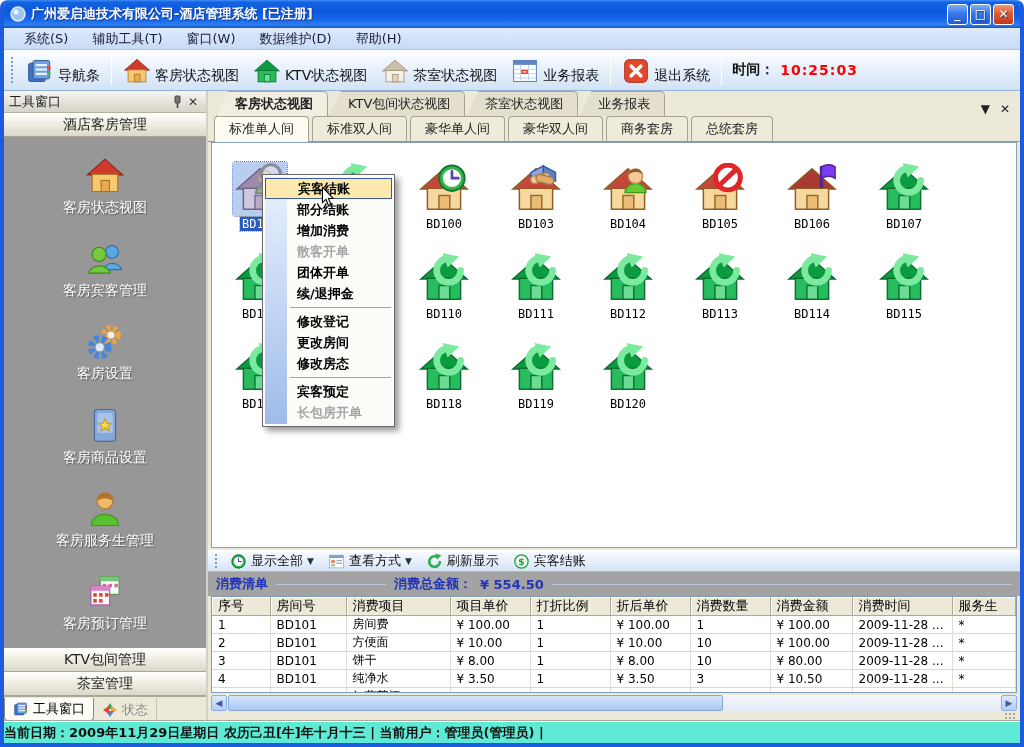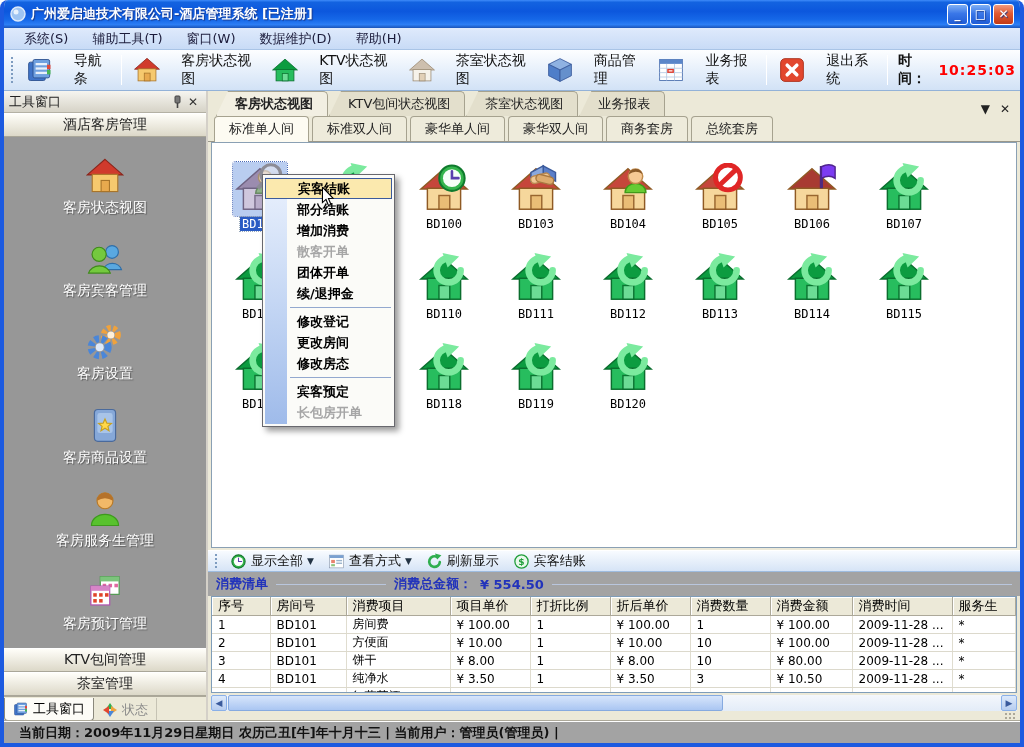--- a/index.html
+++ b/index.html
@@ -23,21 +23,21 @@
   .wbtn.close{background:linear-gradient(180deg,#f09a7e 0%,#e05a31 45%,#c23a16 100%);}
   
   .menubar{height:22px;flex:0 0 22px;background:linear-gradient(180deg,#dfeafc,#c8dbf6);display:flex;align-items:center;
     padding-left:8px;border-bottom:1px solid #a9c4e6;color:#1b1b3a;}
   .menu-item{padding:0 12px;height:100%;display:flex;align-items:center;cursor:default;}
   
   .toolbar{height:41px;flex:0 0 41px;background:linear-gradient(180deg,#fdfeff 0%,#e7f0fb 50%,#d2e2f6 100%);
     border-bottom:1px solid #93b2d8;display:flex;align-items:center;padding:0 4px;}
   .grip{width:5px;height:28px;margin:0 4px 0 2px;
     background-image:radial-gradient(circle,#7e9cc0 1px,transparent 1.3px);background-size:4px 4px;}
-  .tbtn{display:flex;align-items:center;gap:20px;padding:2px 7px;height:34px;border-radius:3px;font-size:14px;color:#111;}
+  .tbtn{display:flex;align-items:flex-end;gap:4px;padding:2px 7px;height:34px;border-radius:3px;font-size:14px;color:#111;}
   .tbtn .ticon{width:28px;height:28px;flex:0 0 28px;}
   .tsep{width:1px;height:30px;background:#9db8da;border-right:1px solid #fff;margin:0 4px;}
   .time-box{display:flex;align-items:center;gap:6px;padding-left:6px;font-size:14px;}
   .time-label{font-weight:bold;color:#111;}
   .time-value{font-weight:bold;color:#f00;font-size:14px;letter-spacing:1px;}
   
   .bodyrow{flex:1;display:flex;min-height:0;}
   
   .sidebar{width:204px;flex:0 0 204px;display:flex;flex-direction:column;background:#979797;border-right:2px solid #d4d0c8;}
   .sb-header{height:22px;flex:0 0 22px;background:linear-gradient(180deg,#f6f5f0,#d6d3c7);display:flex;align-items:center;
@@ -103,22 +103,22 @@
   
   .hscroll{height:16px;flex:0 0 16px;margin:2px 3px 0;display:flex;align-items:stretch;background:#f2f6fd;}
   .sb-btn{width:16px;flex:0 0 16px;display:flex;align-items:center;justify-content:center;font-size:9px;color:#3a5a9c;
     background:linear-gradient(180deg,#dce9fb,#b7cdf0);border:1px solid #8ab0e8;border-radius:2px;}
   .track{flex:1;position:relative;background:linear-gradient(180deg,#f4f7fc,#e3ecf8);}
   .thumb{position:absolute;left:1px;top:0;bottom:0;width:64%;border-radius:2px;
     background:linear-gradient(180deg,#d7e5fb,#aac6f2);border:1px solid #86aae0;}
   .grip-row{height:10px;flex:0 0 10px;display:flex;justify-content:flex-end;align-items:flex-end;padding:0 4px 1px;}
   .grip-dots{width:12px;height:8px;background-image:radial-gradient(circle,#aca899 1.2px,transparent 1.5px);background-size:4px 4px;}
   
-  .statusbar{height:22px;flex:0 0 22px;background:#a3a3a3;border-top:1px solid #fff;box-shadow:0 -1px 0 #aca899;
-    display:flex;align-items:center;padding:0 15px;font-size:13px;font-weight:bold;color:#111;white-space:nowrap;}
+  .statusbar{height:22px;flex:0 0 22px;background:#5eead4;border-top:1px solid #fff;box-shadow:0 -1px 0 #aca899;
+    display:flex;align-items:center;padding:0 0;font-size:13px;font-weight:bold;color:#111;white-space:nowrap;}
   svg{display:block;width:100%;height:100%;}
 </style>
 </head>
 <body>
 
 <div class="window">
 
   <div class="titlebar">
     <span class="app-icon">
       <svg viewBox="0 0 16 16">
@@ -181,30 +181,20 @@
       </div>
       <div class="tbtn">
         <span class="ticon">
           <svg viewBox="0 0 36 36">
     <polygon points="18,4 34,18 2,18" fill="#cdbfae" stroke="#9a8a72" stroke-width="1"></polygon>
     <rect x="6.5" y="17.5" width="23" height="14.5" fill="#f6f2ea" stroke="#9a8a72"></rect>
     <rect x="14.5" y="22.5" width="7.5" height="9.5" fill="#e0cdb2" stroke="#9a8a72" opacity="0.9"></rect>
     </svg>
         </span>
         <span>茶室状态视图</span>
-      </div>
-      <div class="tbtn">
-        <span class="ticon">
-          <svg viewBox="0 0 32 32">
-            <polygon points="16,3 29,9.5 16,16 3,9.5" fill="#8fb2e2" stroke="#3a5a9c"></polygon>
-            <polygon points="3,9.5 16,16 16,29 3,22.5" fill="#4f7ec9" stroke="#3a5a9c"></polygon>
-            <polygon points="29,9.5 16,16 16,29 29,22.5" fill="#6590cc" stroke="#3a5a9c"></polygon>
-          </svg>
-        </span>
-        <span>商品管理</span>
       </div>
       <div class="tbtn">
         <span class="ticon">
           <svg viewBox="0 0 32 32">
             <rect x="3" y="4" width="26" height="24" fill="#fff" stroke="#4a6fae"></rect>
             <rect x="3" y="4" width="26" height="5" fill="#5b86c9"></rect>
             <g stroke="#b8cce4" stroke-width="1">
               <line x1="3" y1="14" x2="29" y2="14"></line>
               <line x1="3" y1="19" x2="29" y2="19"></line>
               <line x1="3" y1="24" x2="29" y2="24"></line>

